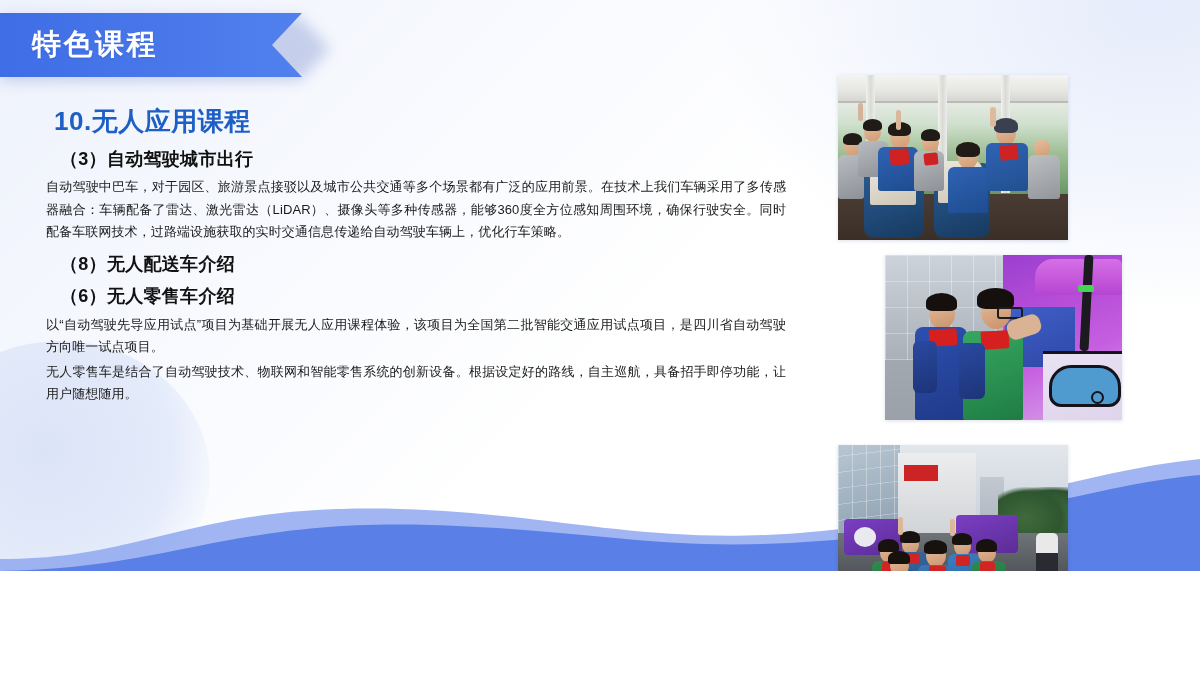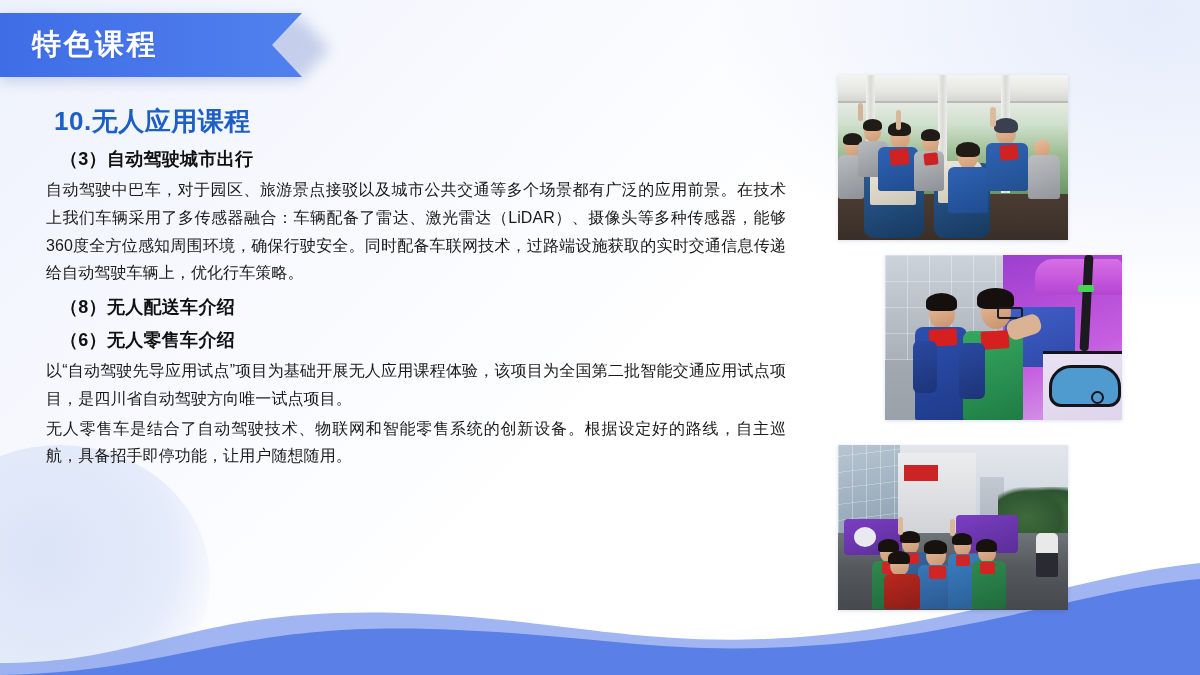--- a/index.html
+++ b/index.html
@@ -10,21 +10,21 @@
     width: 1200px;
     height: 675px;
     overflow: hidden;
     font-family: "Liberation Sans", "DejaVu Sans", sans-serif;
     background: #ffffff;
   }
 
   #slide {
     position: relative;
     width: 1200px;
-    height: 675px;
+    height: 571px;
     background:
       linear-gradient(135deg, #eef2fc 0%, #f7f9fe 28%, #ffffff 55%, #ffffff 100%);
     overflow: hidden;
   }
 
   
   .bg-tint-tr {
     position: absolute;
     top: -120px; right: -140px;
     width: 620px; height: 430px;
@@ -93,21 +93,21 @@
   .h-sub {
     color: #111111;
     font-size: 18px;
     font-weight: 700;
     margin: 9px 0 5px 14px;
     line-height: 1.3;
     letter-spacing: 0.3px;
   }
   .para {
     color: #1a1a1a;
-    font-size: 16px;
+    font-size: 13px;
     line-height: 1.74;
     margin: 0 0 2px 0;
     text-align: justify;
     text-justify: inter-character;
     letter-spacing: 0.1px;
   }
   .para + .para { margin-top: 0px; }
 
   .block + .block { margin-top: 6px; }
 

